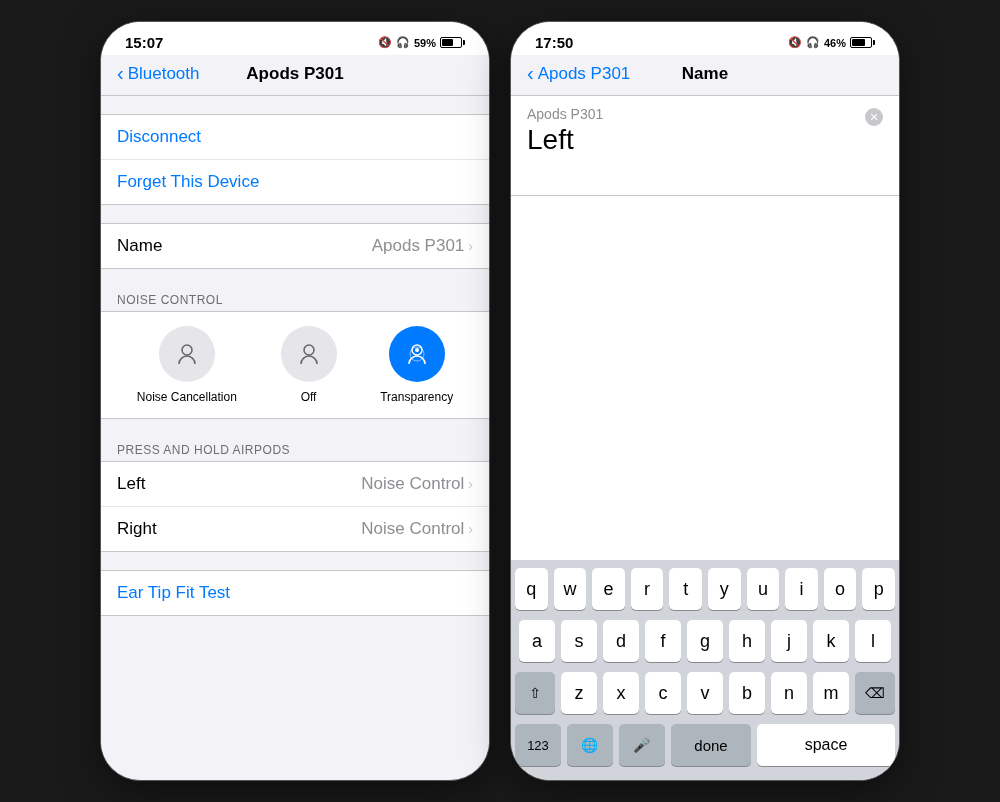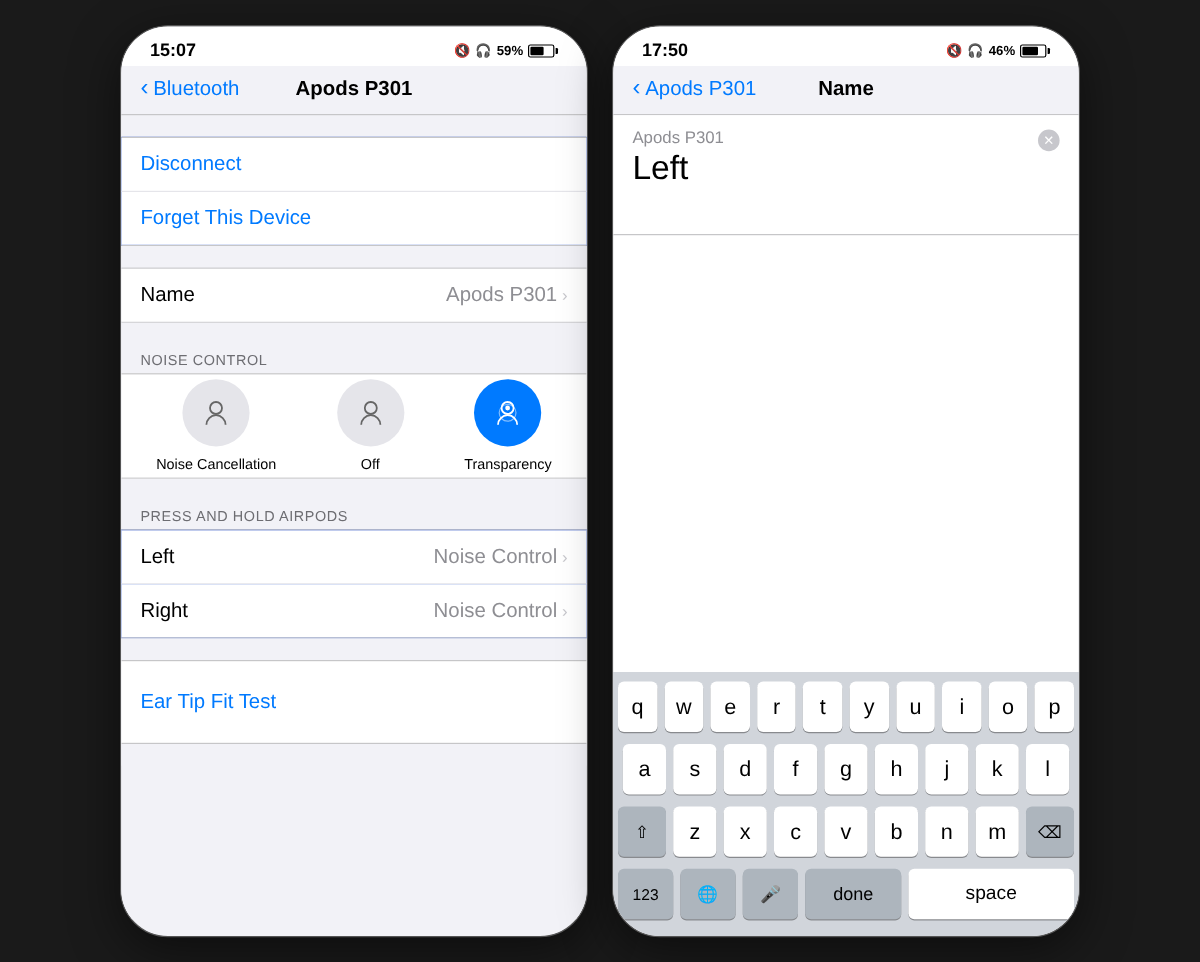--- a/index.html
+++ b/index.html
@@ -131,21 +131,21 @@
     }
     .list-item-chevron {
       color: #c7c7cc;
       font-size: 14px;
     }
     
     .noise-control {
       background: white;
       border-top: 1px solid #c6c6c8;
       border-bottom: 1px solid #c6c6c8;
-      padding: 4px;
+      padding: 14px;
     }
     .noise-options {
       display: flex;
       justify-content: space-around;
       align-items: center;
     }
     .noise-option {
       display: flex;
       flex-direction: column;
       align-items: center;
@@ -171,21 +171,21 @@
       font-size: 12px;
       color: #000;
       font-weight: 500;
       text-align: center;
     }
     
     .ear-tip-section {
       background: white;
       border-top: 1px solid #c6c6c8;
       border-bottom: 1px solid #c6c6c8;
-      padding: 24px 16px;
+      padding: 12px 16px;
     }
     .ear-tip-link {
       color: #007aff;
       font-size: 17px;
     }
     .ear-tip-desc {
       font-size: 13px;
       color: #8e8e93;
       margin-top: 4px;
       line-height: 1.4;

